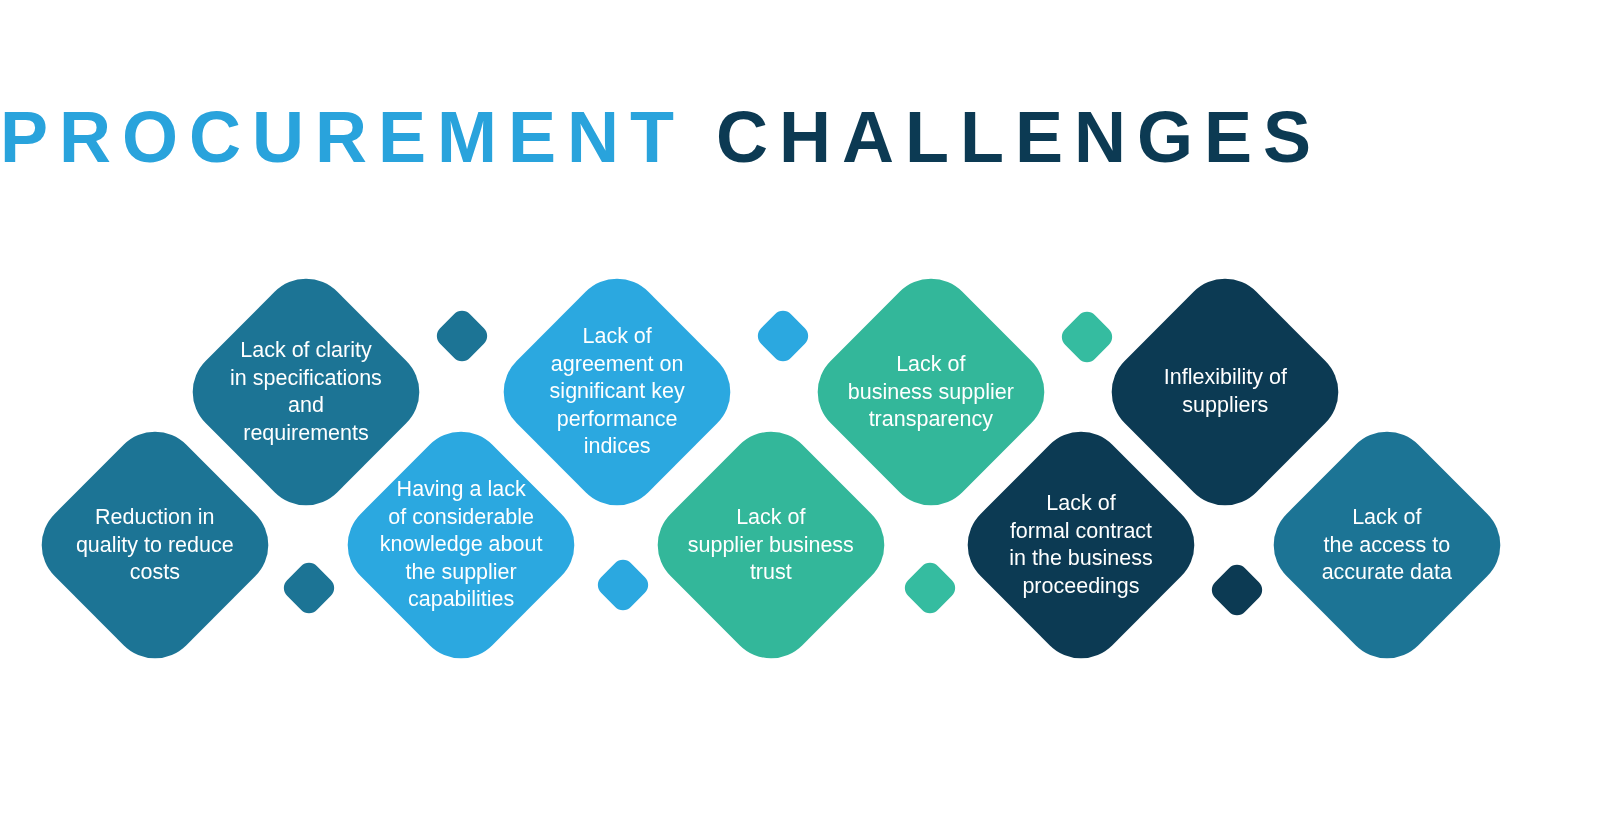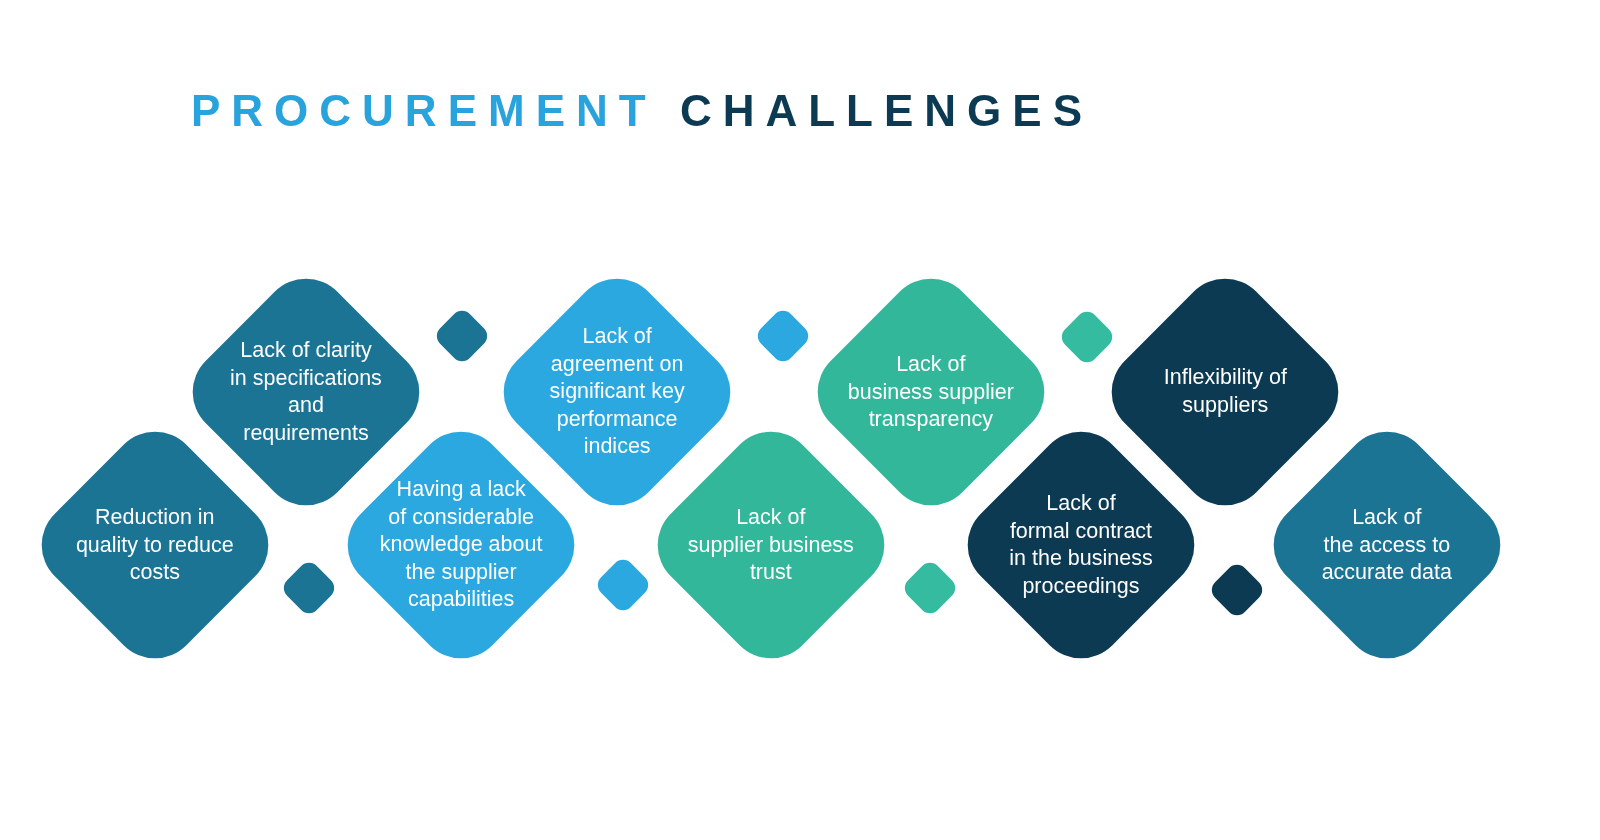--- a/index.html
+++ b/index.html
@@ -17,24 +17,24 @@
     width: 1600px;
     height: 840px;
     background: #ffffff;
     overflow: hidden;
   }
 
   
   .title {
     position: absolute;
     left: 0;
-    top: 88px;
+    top: 100px;
     width: 1284px;
     text-align: center;
-    font-size: 44px;
+    font-size: 72px;
     font-weight: bold;
     letter-spacing: 11px;
     line-height: 1.05;
     white-space: nowrap;
     user-select: none;
   }
   .title .w1 { color: #29A3DC; }
   .title .w2 { color: #0C3A53; }
 
   

